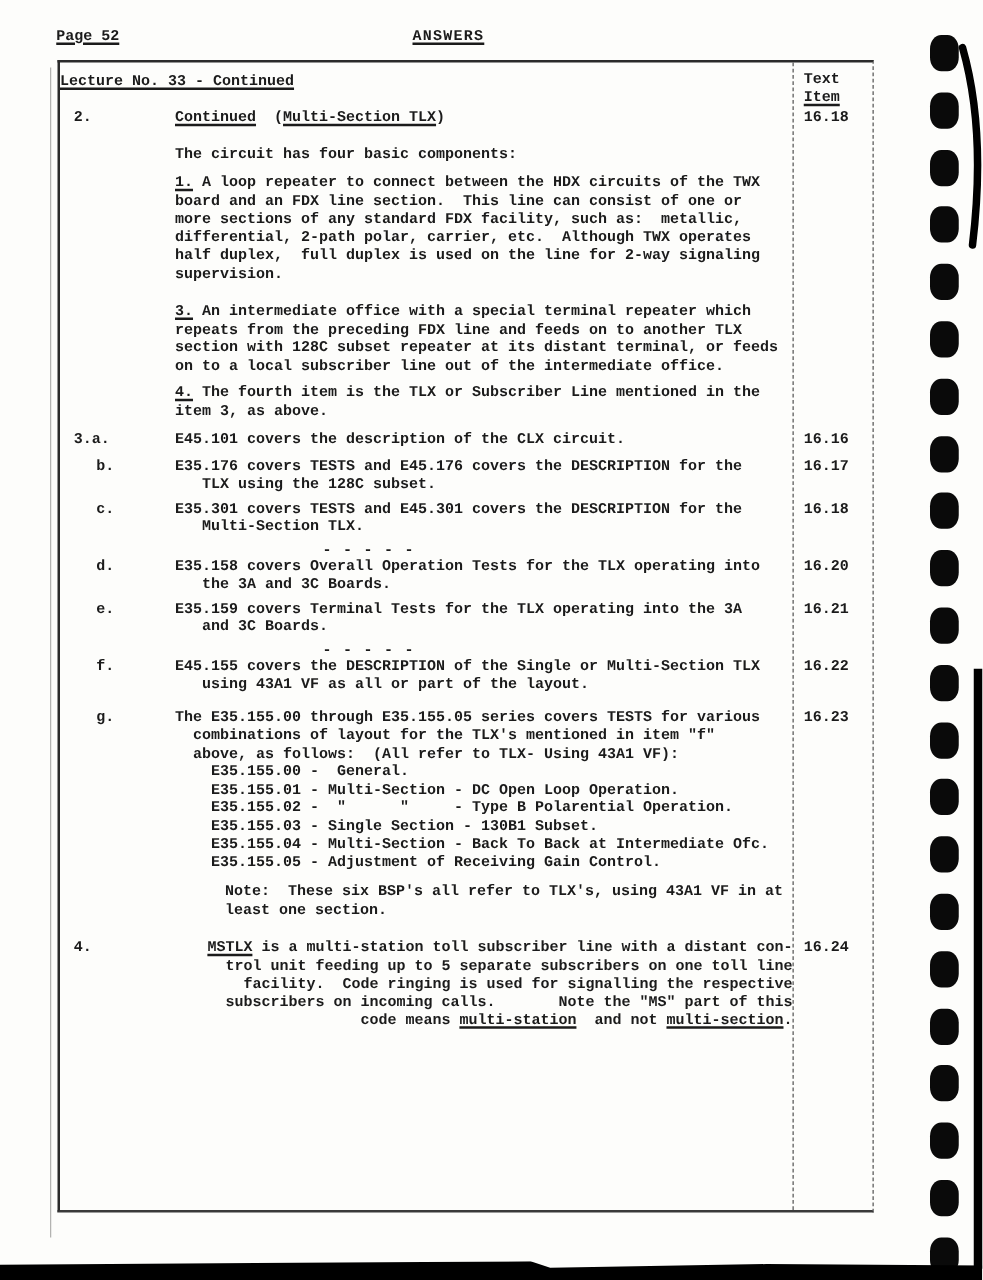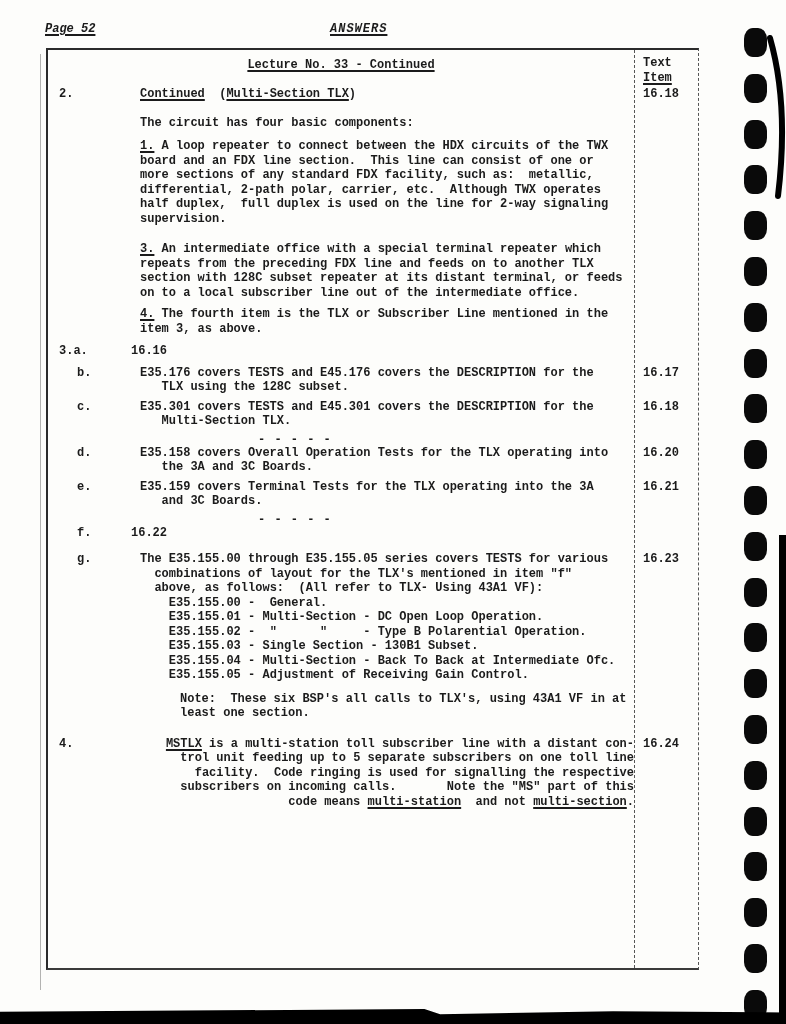--- a/index.html
+++ b/index.html
@@ -3,41 +3,41 @@
 <meta charset="utf-8">
 <style>
   html,body { margin:0; padding:0; }
   body {
     width:786px; height:1024px; position:relative; overflow:hidden;
     background:#fdfdfb;
     font-family:"Liberation Mono","DejaVu Sans Mono",monospace;
     font-weight:bold; font-size:12px; line-height:14.5px; color:#1b1b1b;
   }
   .u { text-decoration:underline; text-underline-offset:2px; text-decoration-thickness:1.5px; }
-  .topbar { position:absolute; top:22px; left:0; width:674px; height:20px;font-style:italic; }
+  .topbar { position:absolute; top:22px; left:0; width:674px; height:20px; }
   .page-label { position:absolute; left:45px; top:0; }
   .answers-label { position:absolute; left:330px; top:0; letter-spacing:1px; }
 
   .box {
     position:absolute; left:46px; top:48px; width:653px; height:922px;
     border-top:2px solid #2b2b2b; border-left:2px solid #2b2b2b;
     border-bottom:2px solid #3a3a3a; border-right:1px dashed #555;
     box-sizing:border-box; padding-top:6px;
   }
   .col-divider { position:absolute; left:586px; top:0; bottom:0; width:0; border-left:1px dashed #555; }
 
   .row { display:flex; position:relative; }
   .cell-label { flex:none; width:74px; padding-left:11px; box-sizing:border-box; white-space:pre; }
   .cell-label.sub { padding-left:29px; }
   .cell-text { flex:none; width:512px; padding-left:18px; box-sizing:border-box; white-space:pre-wrap; }
   .cell-text.tight { padding-left:0;text-align:right; }
   .cell-item { flex:none; width:66px; padding-left:9px; box-sizing:border-box; }
 
   .row-header { display:flex; }
-  .hdr-title { flex:none; width:586px; text-align:center; padding-top:2px; }
+  .hdr-title { flex:none; width:586px; padding-top:2px; }
   .hdr-col { flex:none; width:66px; padding-left:9px; box-sizing:border-box; }
   .hdr-col .line { display:block; }
 
   .dashes { padding-left:210px; height:12px; line-height:12px; letter-spacing:1px; }
 
   .note-indent { display:block; margin-left:40px; white-space:pre-wrap; }
 
   
   .crease { position:absolute; left:40px; top:54px; height:936px; width:0; border-left:1px solid rgba(40,40,40,.35); }
   .hole { position:absolute; left:744px; width:23px; height:29px; background:#0a0a0a; border-radius:9px 9px 9px 9px / 11px; }
@@ -104,20 +104,21 @@
 
   <div class="row" style="margin-top:7px">
     <div class="cell-label"></div>
     <div class="cell-text"><span class="u">4.</span><span> </span><span>The fourth item is the TLX or Subscriber Line mentioned in the
 item 3, as above.</span></div>
     <div class="cell-item"></div>
   </div>
 
   <div class="row" style="margin-top:8px">
     <div class="cell-label">3.a.</div>
+    <div class="cell-text">E45.101 covers the description of the CLX circuit.</div>
     <div class="cell-item">16.16</div>
   </div>
 
   <div class="row" style="margin-top:7px">
     <div class="cell-label sub">b.</div>
     <div class="cell-text">E35.176 covers TESTS and E45.176 covers the DESCRIPTION for the
    TLX using the 128C subset.</div>
     <div class="cell-item">16.17</div>
   </div>
 
@@ -141,40 +142,42 @@
     <div class="cell-label sub">e.</div>
     <div class="cell-text">E35.159 covers Terminal Tests for the TLX operating into the 3A
    and 3C Boards.</div>
     <div class="cell-item">16.21</div>
   </div>
 
   <div class="dashes" style="margin-top:5px">- - - - -</div>
 
   <div class="row">
     <div class="cell-label sub">f.</div>
+    <div class="cell-text">E45.155 covers the DESCRIPTION of the Single or Multi-Section TLX
+   using 43A1 VF as all or part of the layout.</div>
     <div class="cell-item">16.22</div>
   </div>
 
   <div class="row" style="margin-top:12px">
     <div class="cell-label sub">g.</div>
     <div class="cell-text">The E35.155.00 through E35.155.05 series covers TESTS for various
   combinations of layout for the TLX's mentioned in item "f"
   above, as follows:  (All refer to TLX- Using 43A1 VF):
     E35.155.00 -  General.
     E35.155.01 - Multi-Section - DC Open Loop Operation.
     E35.155.02 -  "      "     - Type B Polarential Operation.
     E35.155.03 - Single Section - 130B1 Subset.
     E35.155.04 - Multi-Section - Back To Back at Intermediate Ofc.
     E35.155.05 - Adjustment of Receiving Gain Control.</div>
     <div class="cell-item">16.23</div>
   </div>
 
   <div class="row" style="margin-top:9px">
     <div class="cell-label"></div>
-    <div class="cell-text"><span class="note-indent">Note:  These six BSP's all calls to TLX's, using 43A1 VF in at
+    <div class="cell-text"><span class="note-indent">Note:  These six BSP's all refer to TLX's, using 43A1 VF in at
 least one section.</span></div>
     <div class="cell-item"></div>
   </div>
 
   <div class="row" style="margin-top:16px">
     <div class="cell-label">4.</div>
     <div class="cell-text tight"><span class="u">MSTLX</span><span> is a multi-station toll subscriber line with a distant con-
   trol unit feeding up to 5 separate subscribers on one toll line
   facility.  Code ringing is used for signalling the respective
   subscribers on incoming calls.       Note the "MS" part of this

